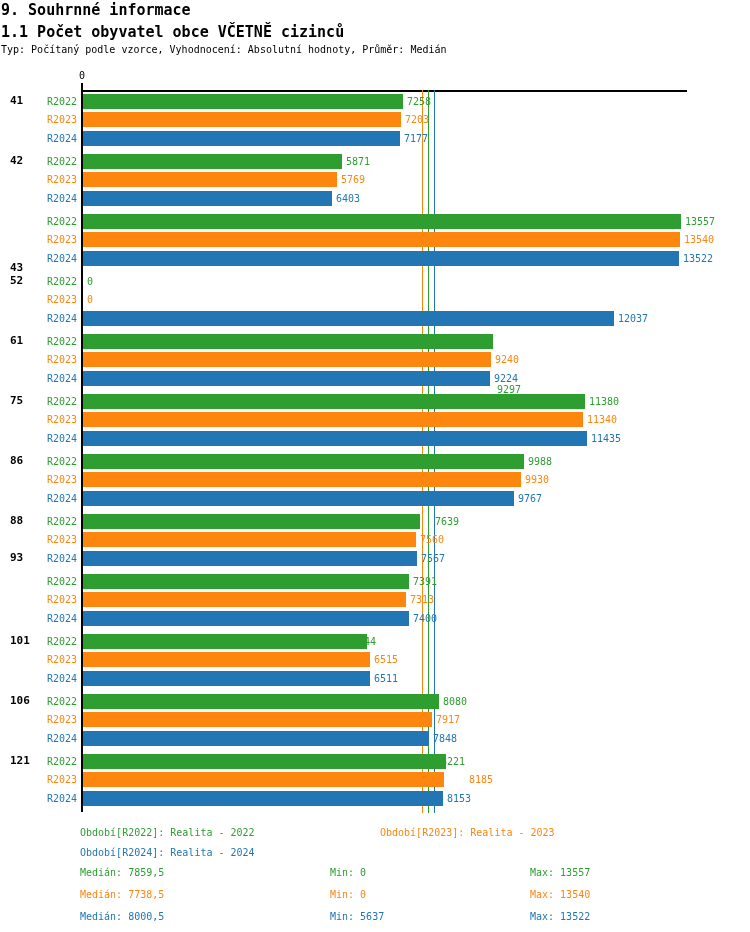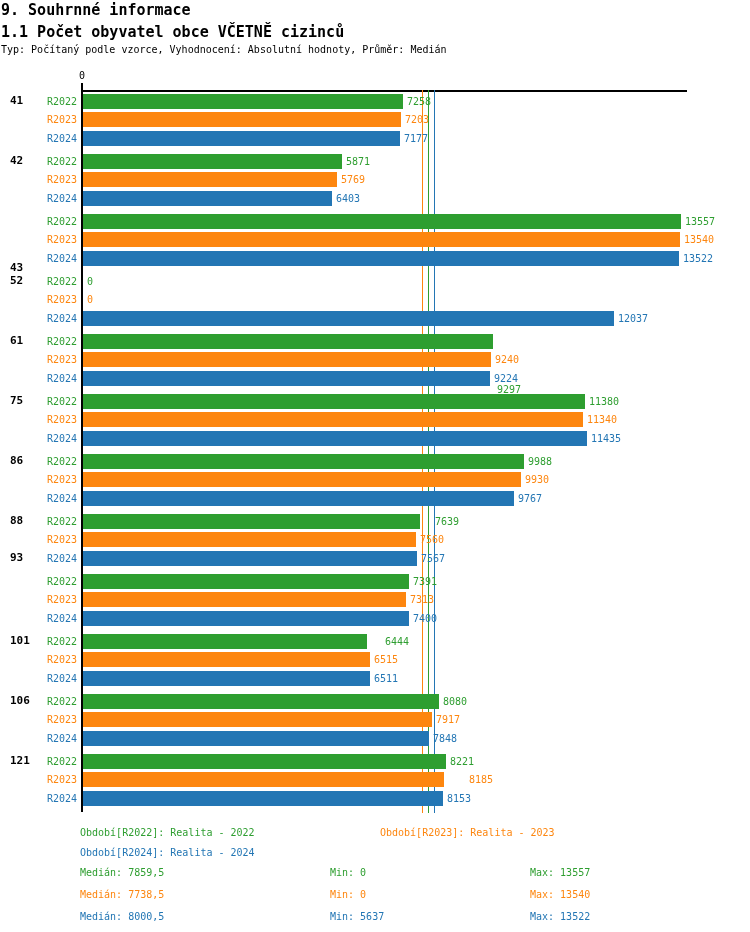--- a/index.html
+++ b/index.html
@@ -115,41 +115,41 @@
     <div class="abs lbl" style="left: 413px; top: 576px; color: rgb(46, 158, 48); z-index: 3;">7391</div>
     <div class="abs lbl" style="left: 38px; top: 594px; width: 39px; text-align: right; color: rgb(253, 134, 15);">R2023</div>
     <div class="abs lbl" style="left: 83px; top: 592px; width: 323px; height: 15px; background: rgb(253, 134, 15); z-index: 2;"></div>
     <div class="abs lbl" style="left: 410px; top: 594px; color: rgb(253, 134, 15); z-index: 3;">7313</div>
     <div class="abs lbl" style="left: 38px; top: 613px; width: 39px; text-align: right; color: rgb(35, 118, 180);">R2024</div>
     <div class="abs lbl" style="left: 83px; top: 611px; width: 326px; height: 15px; background: rgb(35, 118, 180); z-index: 2;"></div>
     <div class="abs lbl" style="left: 413px; top: 613px; color: rgb(35, 118, 180); z-index: 3;">7400</div>
     <div class="abs glbl" style="left: 10px; top: 635px; color: rgb(0, 0, 0);">101</div>
     <div class="abs lbl" style="left: 38px; top: 636px; width: 39px; text-align: right; color: rgb(46, 158, 48);">R2022</div>
     <div class="abs lbl" style="left: 83px; top: 634px; width: 284px; height: 15px; background: rgb(46, 158, 48); z-index: 2;"></div>
-    <div class="abs lbl" style="left: 385px; top: 636px; color: rgb(46, 158, 48); z-index: 3; text-align: right;">6444</div>
+    <div class="abs lbl" style="left: 352px; top: 636px; color: rgb(46, 158, 48); z-index: 3; text-align: right;">6444</div>
     <div class="abs lbl" style="left: 38px; top: 654px; width: 39px; text-align: right; color: rgb(253, 134, 15);">R2023</div>
     <div class="abs lbl" style="left: 83px; top: 652px; width: 287px; height: 15px; background: rgb(253, 134, 15); z-index: 2;"></div>
     <div class="abs lbl" style="left: 374px; top: 654px; color: rgb(253, 134, 15); z-index: 3;">6515</div>
     <div class="abs lbl" style="left: 38px; top: 673px; width: 39px; text-align: right; color: rgb(35, 118, 180);">R2024</div>
     <div class="abs lbl" style="left: 83px; top: 671px; width: 287px; height: 15px; background: rgb(35, 118, 180); z-index: 2;"></div>
     <div class="abs lbl" style="left: 374px; top: 673px; color: rgb(35, 118, 180); z-index: 3;">6511</div>
     <div class="abs glbl" style="left: 10px; top: 695px; color: rgb(0, 0, 0);">106</div>
     <div class="abs lbl" style="left: 38px; top: 696px; width: 39px; text-align: right; color: rgb(46, 158, 48);">R2022</div>
     <div class="abs lbl" style="left: 83px; top: 694px; width: 356px; height: 15px; background: rgb(46, 158, 48); z-index: 2;"></div>
     <div class="abs lbl" style="left: 443px; top: 696px; color: rgb(46, 158, 48); z-index: 3;">8080</div>
     <div class="abs lbl" style="left: 38px; top: 714px; width: 39px; text-align: right; color: rgb(253, 134, 15);">R2023</div>
     <div class="abs lbl" style="left: 83px; top: 712px; width: 349px; height: 15px; background: rgb(253, 134, 15); z-index: 2;"></div>
     <div class="abs lbl" style="left: 436px; top: 714px; color: rgb(253, 134, 15); z-index: 3;">7917</div>
     <div class="abs lbl" style="left: 38px; top: 733px; width: 39px; text-align: right; color: rgb(35, 118, 180);">R2024</div>
     <div class="abs lbl" style="left: 83px; top: 731px; width: 346px; height: 15px; background: rgb(35, 118, 180); z-index: 2;"></div>
     <div class="abs lbl" style="left: 433px; top: 733px; color: rgb(35, 118, 180); z-index: 3;">7848</div>
     <div class="abs glbl" style="left: 10px; top: 755px; color: rgb(0, 0, 0);">121</div>
     <div class="abs lbl" style="left: 38px; top: 756px; width: 39px; text-align: right; color: rgb(46, 158, 48);">R2022</div>
     <div class="abs lbl" style="left: 83px; top: 754px; width: 363px; height: 15px; background: rgb(46, 158, 48); z-index: 2;"></div>
-    <div class="abs lbl" style="left: 450px; top: 756px; color: rgb(46, 158, 48); z-index: 3;">8221</div>
+    <div class="abs lbl" style="left: 441px; top: 756px; color: rgb(46, 158, 48); z-index: 3;">8221</div>
     <div class="abs lbl" style="left: 38px; top: 774px; width: 39px; text-align: right; color: rgb(253, 134, 15);">R2023</div>
     <div class="abs lbl" style="left: 83px; top: 772px; width: 361px; height: 15px; background: rgb(253, 134, 15); z-index: 2;"></div>
     <div class="abs lbl" style="left: 429px; top: 774px; color: rgb(253, 134, 15); z-index: 3; margin-left: 40px;">8185</div>
     <div class="abs lbl" style="left: 38px; top: 793px; width: 39px; text-align: right; color: rgb(35, 118, 180);">R2024</div>
     <div class="abs lbl" style="left: 83px; top: 791px; width: 360px; height: 15px; background: rgb(35, 118, 180); z-index: 2;"></div>
     <div class="abs lbl" style="left: 447px; top: 793px; color: rgb(35, 118, 180); z-index: 3;">8153</div>
   </div>
 
 <div>
   <span class="abs lbl" style="left: 80px; top: 827px; color: rgb(46, 158, 48);">Období[R2022]: Realita - 2022</span>

